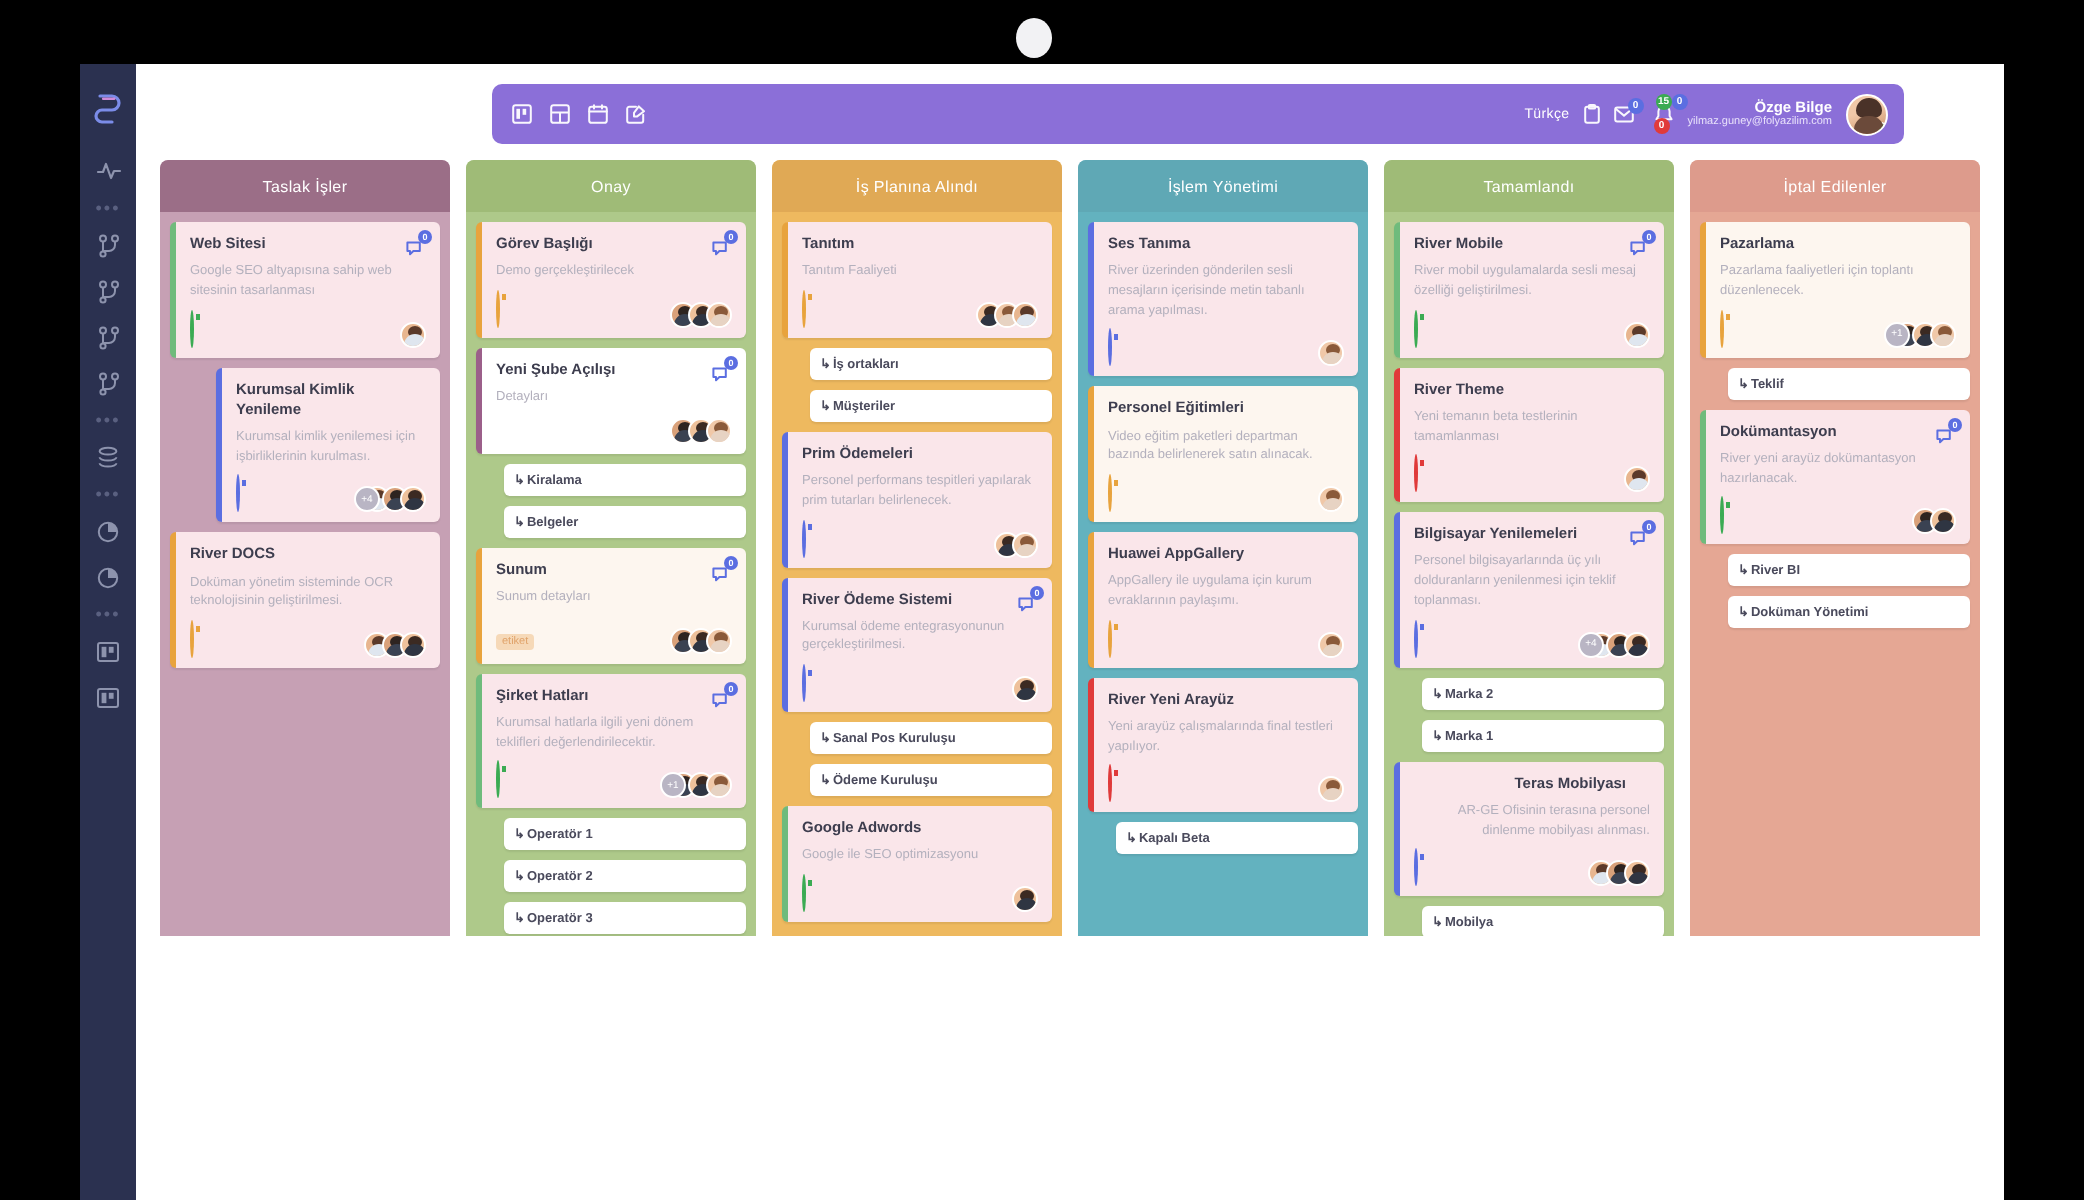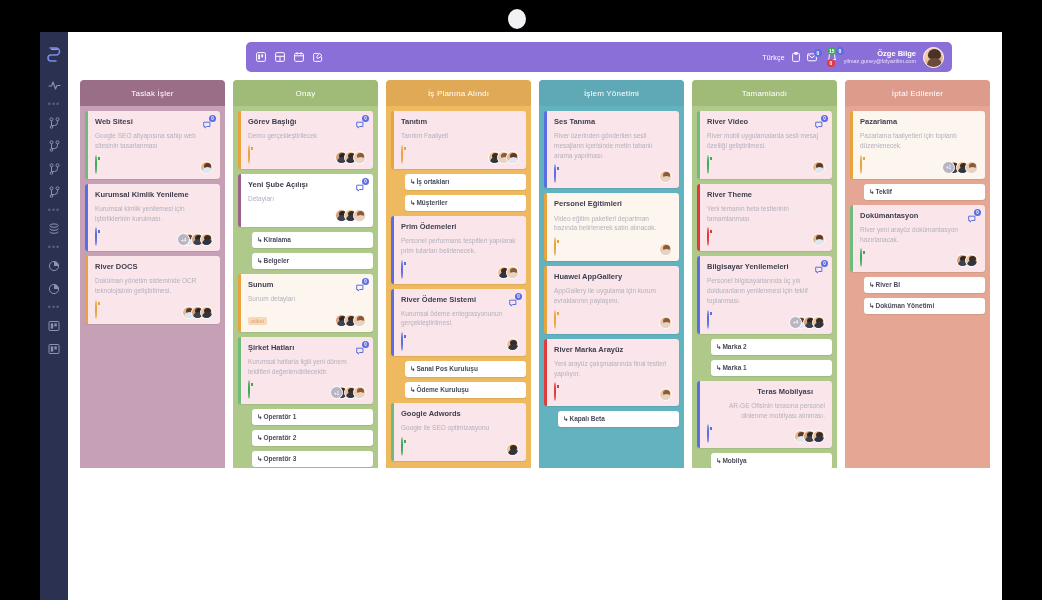--- a/index.html
+++ b/index.html
@@ -387,21 +387,21 @@
                 <div class="comment-ic"><svg width="11" height="10" viewBox="0 0 11 10">
                     <path d="M.7 1.2 h6.2 v4.3 h-3.2 L2 7.1 V5.5 H.7 Z" fill="none" stroke="#5b6ee1" stroke-width="1" stroke-linejoin="round"></path>
                   </svg><span class="cbadge">0</span></div>
                 <div class="card-foot">
                   <div><span class="status-ic green"></span></div>
                   <div class="avatars">
                     <span class="av a1"></span>
                   </div>
                 </div>
               </div>
-              <div class="card " style="border-left-color: rgb(91, 110, 225);">
+              <div class="card " style="border-left-color: rgb(91, 110, 225); margin-left: 23px;">
                 <div class="card-title">Kurumsal Kimlik Yenileme</div>
                 <div class="card-desc">Kurumsal kimlik yenilemesi için işbirliklerinin kurulması.</div>
                 <div class="card-foot">
                   <div><span class="status-ic blue"></span></div>
                   <div class="avatars">
                     <span class="av-more">+4</span>
                     <span class="av a1"></span>
                     <span class="av a2"></span>
                     <span class="av a3"></span>
                   </div>
@@ -574,37 +574,37 @@
                 <div class="card-title">Huawei AppGallery</div>
                 <div class="card-desc">AppGallery ile uygulama için kurum evraklarının paylaşımı.</div>
                 <div class="card-foot">
                   <div><span class="status-ic orange"></span></div>
                   <div class="avatars">
                     <span class="av a4"></span>
                   </div>
                 </div>
               </div>
               <div class="card " style="border-left-color: rgb(224, 58, 58);">
-                <div class="card-title">River Marka Arayüz</div>
+                <div class="card-title">River Yeni Arayüz</div>
                 <div class="card-desc">Yeni arayüz çalışmalarında final testleri yapılıyor.</div>
                 <div class="card-foot">
                   <div><span class="status-ic red"></span></div>
                   <div class="avatars">
                     <span class="av a4"></span>
                   </div>
                 </div>
               </div>
               <div class="subtask"><span class="arr">↳</span><span>Kapalı Beta</span></div>
             </div>
           </div>
           <div class="column" style="background: rgb(174, 201, 138);">
             <div class="col-head" style="background: rgb(159, 187, 119);">Tamamlandı</div>
             <div class="col-body">
               <div class="card " style="border-left-color: rgb(111, 187, 124);">
-                <div class="card-title">River Video</div>
+                <div class="card-title">River Mobile</div>
                 <div class="card-desc">River mobil uygulamalarda sesli mesaj özelliği geliştirilmesi.</div>
                 <div class="comment-ic"><svg width="11" height="10" viewBox="0 0 11 10">
                     <path d="M.7 1.2 h6.2 v4.3 h-3.2 L2 7.1 V5.5 H.7 Z" fill="none" stroke="#5b6ee1" stroke-width="1" stroke-linejoin="round"></path>
                   </svg><span class="cbadge">0</span></div>
                 <div class="card-foot">
                   <div><span class="status-ic green"></span></div>
                   <div class="avatars">
                     <span class="av a1"></span>
                   </div>
                 </div>

